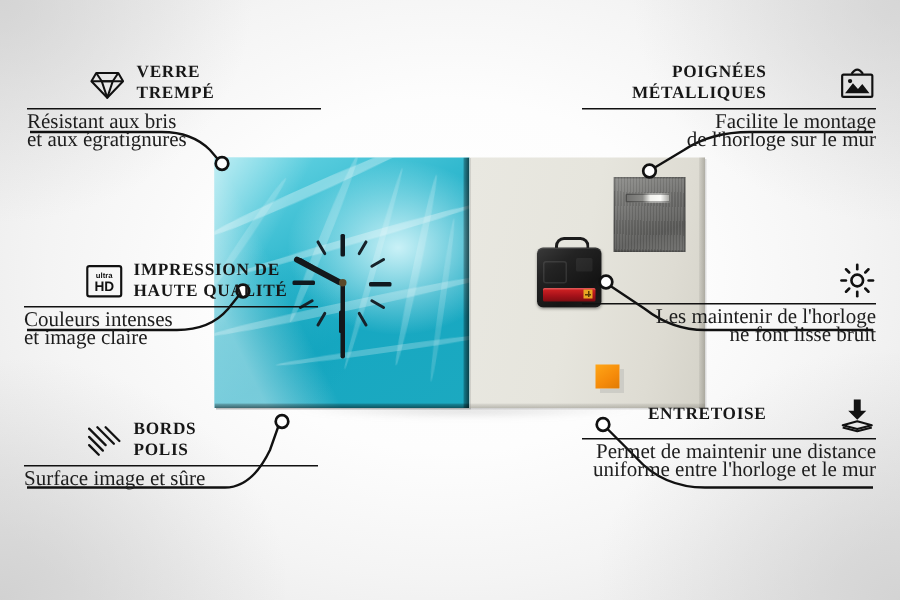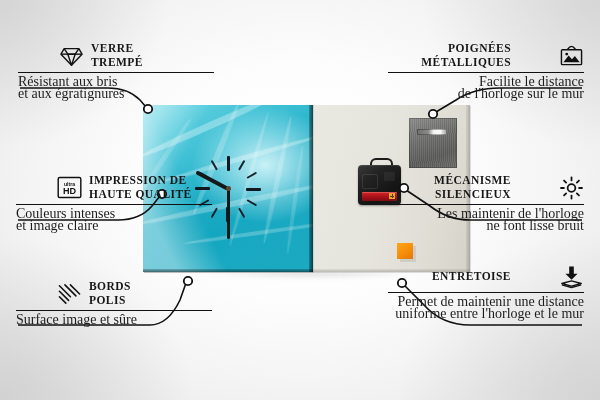--- a/index.html
+++ b/index.html
@@ -317,30 +317,26 @@
           <g fill="none" stroke="#111" stroke-width="1.5" stroke-linejoin="round">
             <path d="M9,5.5 Q13,-0.5 17,5.5"></path>
             <rect x="2.5" y="6" width="21" height="15.5" rx="1"></rect>
             <path d="M4.5,19 L10,12 L13.5,16 L16.5,12.5 L21.5,19 Z" fill="#111" stroke="none"></path>
             <circle cx="8" cy="10.5" r="1.5" fill="#111" stroke="none"></circle>
           </g>
         </svg>
       </span>
     </div>
     <div class="rule"></div>
-    <div class="sub">Facilite le distance</div>
+    <div class="sub">Facilite le montage</div>
     <div class="sub">de l'horloge sur le mur</div>
   </div>
 
   <div class="callout right" id="c-meca">
     <div class="head">
-      <div>
-        <div class="title">MÉCANISME</div>
-        <div class="title">SILENCIEUX</div>
-      </div>
       <span class="ico">
         <svg width="25" height="24" viewBox="0 0 26 26">
           <g fill="none" stroke="#111" stroke-width="1.9" stroke-linecap="round">
             <circle cx="13" cy="13" r="4.2"></circle>
             <path d="M13,1.6 v3.2"></path>
               <path d="M13,21.2 v3.2"></path>
             <path d="M1.6,13 h3.2"></path>
               <path d="M21.2,13 h3.2"></path>
             <path d="M4.9,4.9 l2.3,2.3"></path>
               <path d="M18.8,18.8 l2.3,2.3"></path>

